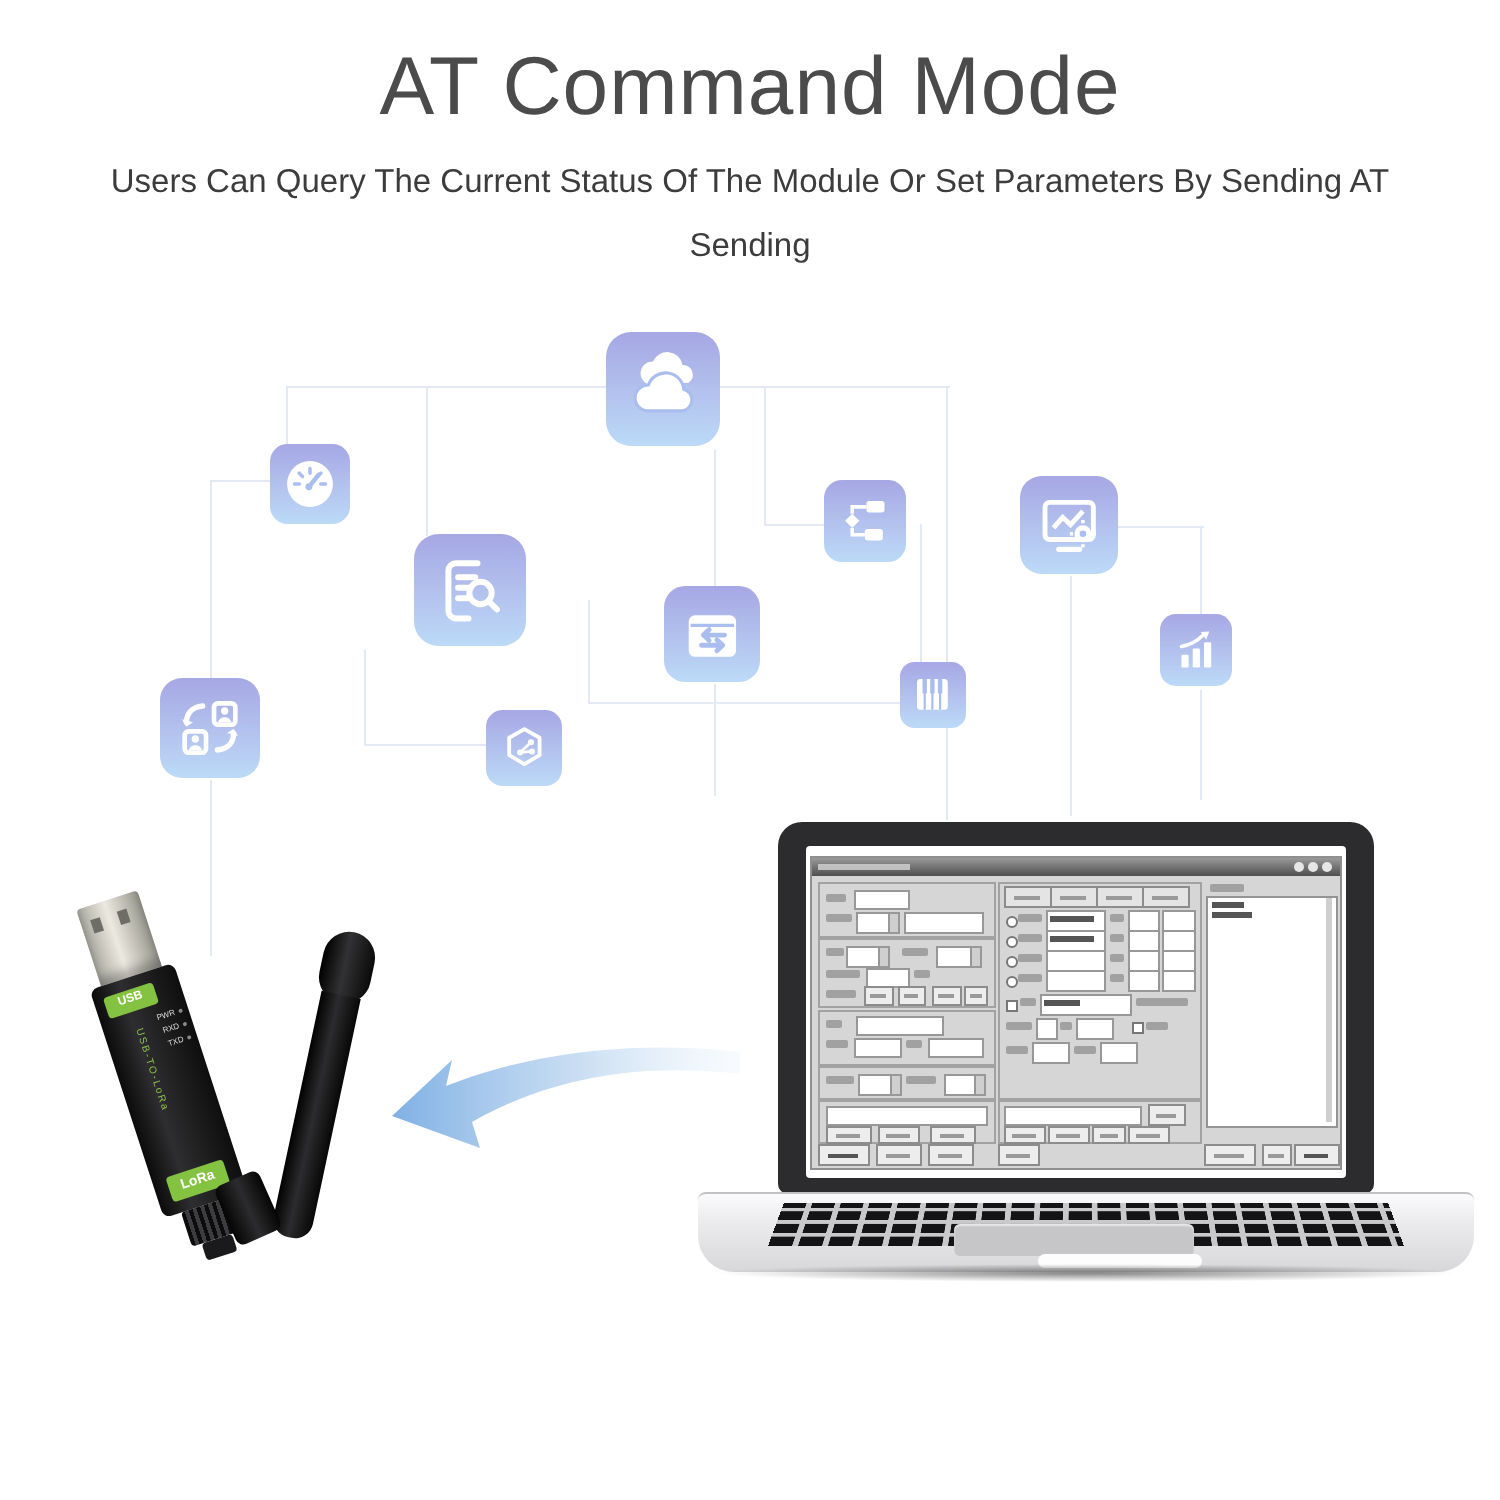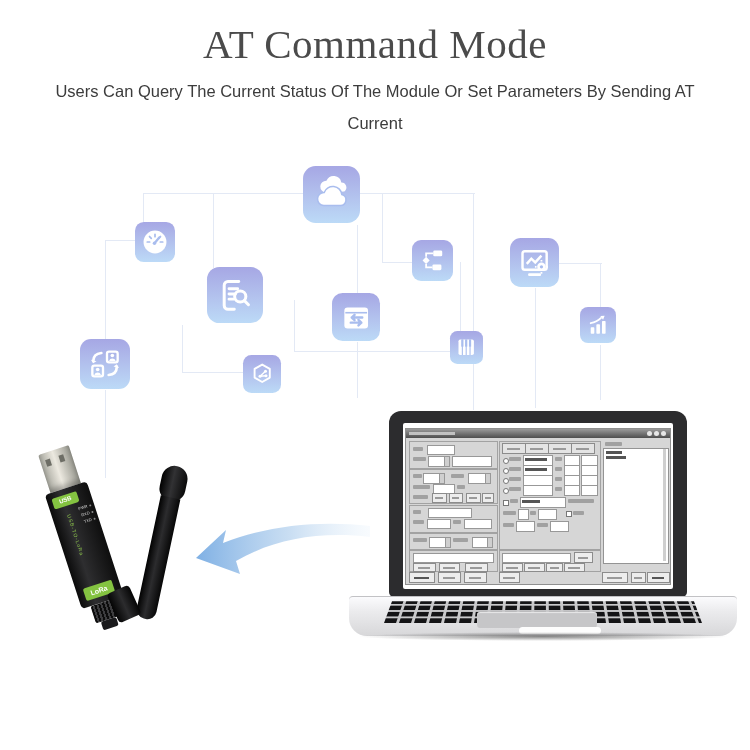--- a/index.html
+++ b/index.html
@@ -1,20 +1,20 @@
 <!DOCTYPE html>
 <html><head>
 <meta charset="utf-8">
 <style>
   html,body{margin:0;padding:0;background:#fff;}
   body{width:750px;height:750px;position:relative;overflow:hidden;
        font-family:"Liberation Sans",sans-serif;}
   
   .title{position:absolute;top:20px;left:0;width:750px;text-align:center;
-         font-size:41px;color:#4b4b4b;letter-spacing:.5px;font-family:Liberation Serif, serif;}
+         font-size:41px;color:#4b4b4b;letter-spacing:.5px;}
   .subtitle{position:absolute;left:0;width:750px;text-align:center;
             font-size:16.5px;color:#3c3c3c;}
   .sub1{top:82px;} .sub2{top:114px;}
   
   .c{position:absolute;background:#e3e9f5;}
   
   .tile{position:absolute;border-radius:22%;
         background:linear-gradient(180deg,#a6a7e4 0%,#b3c3ee 55%,#bcdaf7 100%);
         display:flex;align-items:center;justify-content:center;}
   .tile svg{width:80%;height:80%;}
@@ -73,21 +73,21 @@
          transform:rotate(-24deg);background:linear-gradient(90deg,#050505,#2c2c2e,#050505);}
   .swoosh{position:absolute;left:192px;top:516px;}
   
   .appel{position:absolute;}
 </style>
 </head>
 <body>
 
 <div class="title">AT Command Mode</div>
 <div class="subtitle sub1">Users Can Query The Current Status Of The Module Or Set Parameters By Sending AT</div>
-<div class="subtitle sub2">Current</div>
+<div class="subtitle sub2">Sending</div>
 
 <div class="c" style="left:143px;top:193px;width:332px;height:1px"></div>
 <div class="c" style="left:143px;top:193px;width:1px;height:30px"></div>
 <div class="c" style="left:213px;top:193px;width:1px;height:75px"></div>
 <div class="c" style="left:382px;top:193px;width:1px;height:70px"></div>
 <div class="c" style="left:382px;top:262px;width:30px;height:1px"></div>
 <div class="c" style="left:473px;top:193px;width:1px;height:217px"></div>
 <div class="c" style="left:535px;top:288px;width:1px;height:120px"></div>
 <div class="c" style="left:558px;top:263px;width:44px;height:1px"></div>
 <div class="c" style="left:600px;top:263px;width:1px;height:46px"></div>

